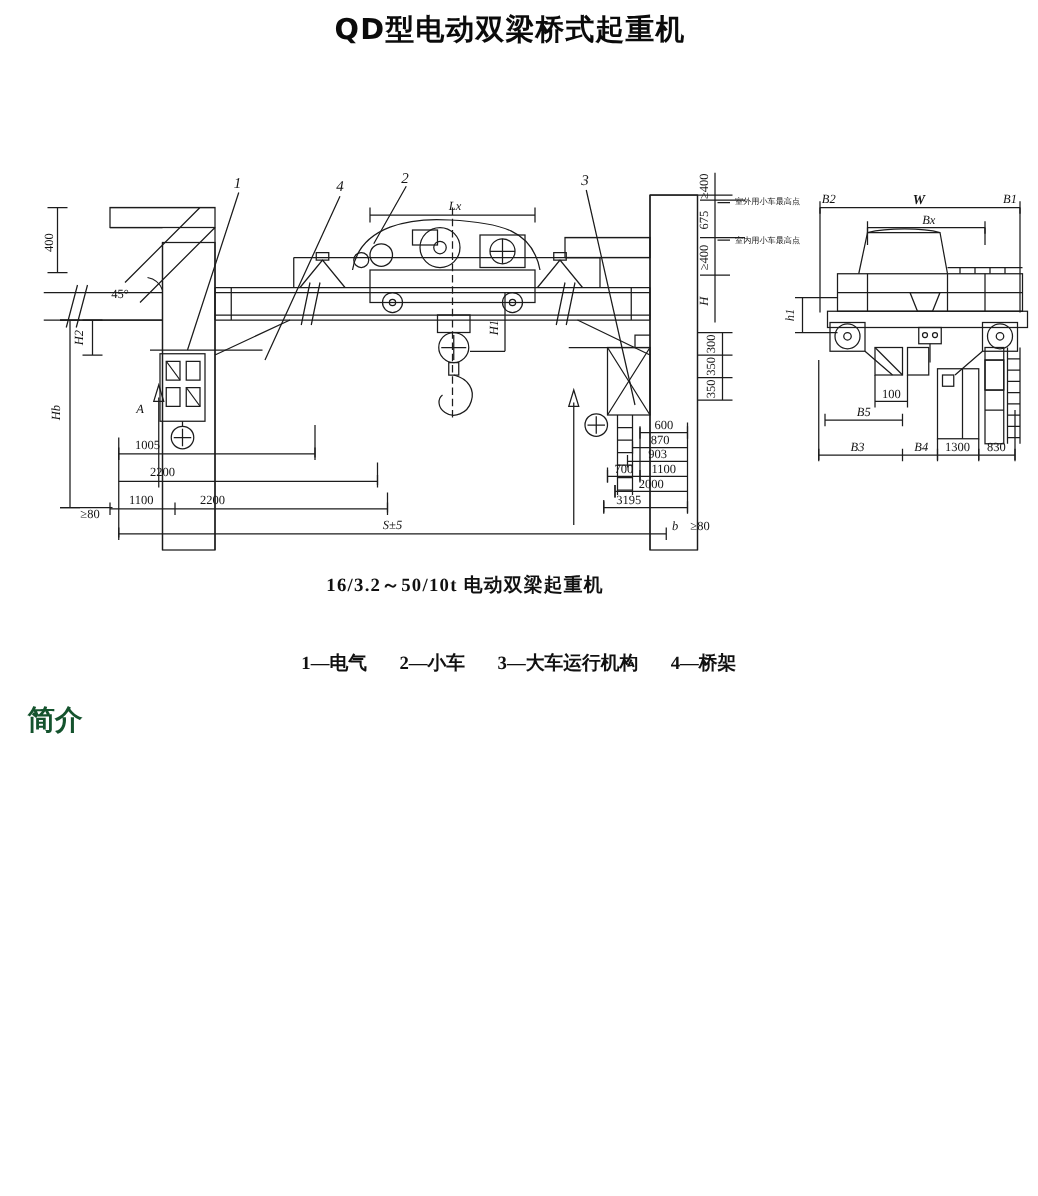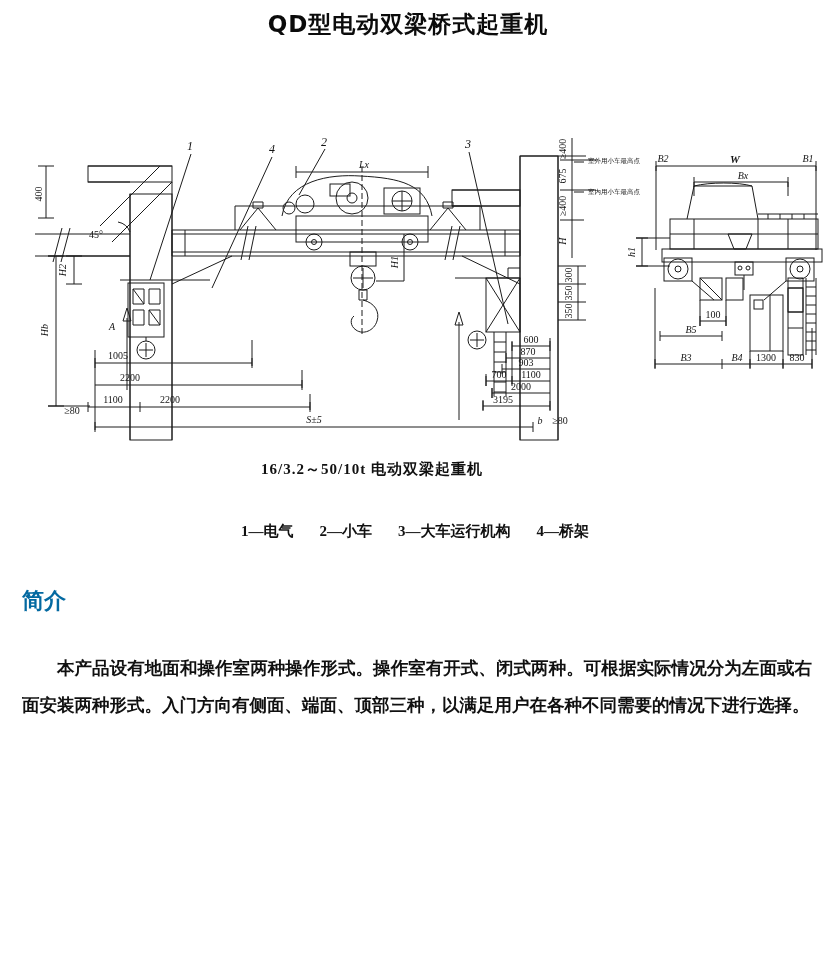--- a/index.html
+++ b/index.html
@@ -7,21 +7,21 @@
        font-family:"Liberation Serif",serif;color:#111;}
   .abs{position:absolute;}
   #title{top:10px;left:0;width:816px;text-align:center;
          font:700 23px/1.3 "DejaVu Sans",sans-serif;letter-spacing:1px;color:#0b0b0b;}
   #drawing{top:138px;left:0;}
   #caption{top:460px;left:0;width:744px;text-align:center;
            font:700 15px/1.3 "Liberation Serif",serif;letter-spacing:1px;}
   #legend{top:522px;left:0;width:830px;text-align:center;
           font:700 15px/1.3 "Liberation Serif",serif;}
   #legend span{margin:0 13px;}
-  #intro-heading{top:588px;left:22px;font:700 22px/1.2 "DejaVu Sans",sans-serif;color:#0369a1;}
+  #intro-heading{top:564px;left:22px;font:700 22px/1.2 "DejaVu Sans",sans-serif;color:#14532d;}
   #intro-body{top:650px;left:22px;width:790px;}
   #intro-body p{margin:0;text-indent:2em;text-align:justify;
                 font:600 17.5px/37px "Liberation Serif",serif;color:#101010;}
   
   svg text{fill:#141414;font-family:"Liberation Serif",serif;}
   .n{font-size:10px;}            
   .v{font-size:10px;font-style:italic;} 
   .call{font-size:12px;font-style:italic;}
   .tiny{font-size:6.5px;font-family:"DejaVu Sans",sans-serif;}
   .w{font-size:11px;font-weight:700;font-style:italic;}
@@ -256,14 +256,13 @@
 
 <div class="abs" id="caption">16/3.2～50/10t 电动双梁起重机</div>
 
 <div class="abs" id="legend">
   <span>1—电气</span><span>2—小车</span><span>3—大车运行机构</span><span>4—桥架</span>
 </div>
 
 <div class="abs" id="intro-heading">简介</div>
 
 <div class="abs" id="intro-body">
-  <p>本产品设有地面和操作室两种操作形式。操作室有开式、闭式两种。可根据实际情况分为左面或右面安装两种形式。入门方向有侧面、端面、顶部三种，以满足用户在各种不同需要的情况下进行选择。</p>
 </div>
 
 </body></html>

